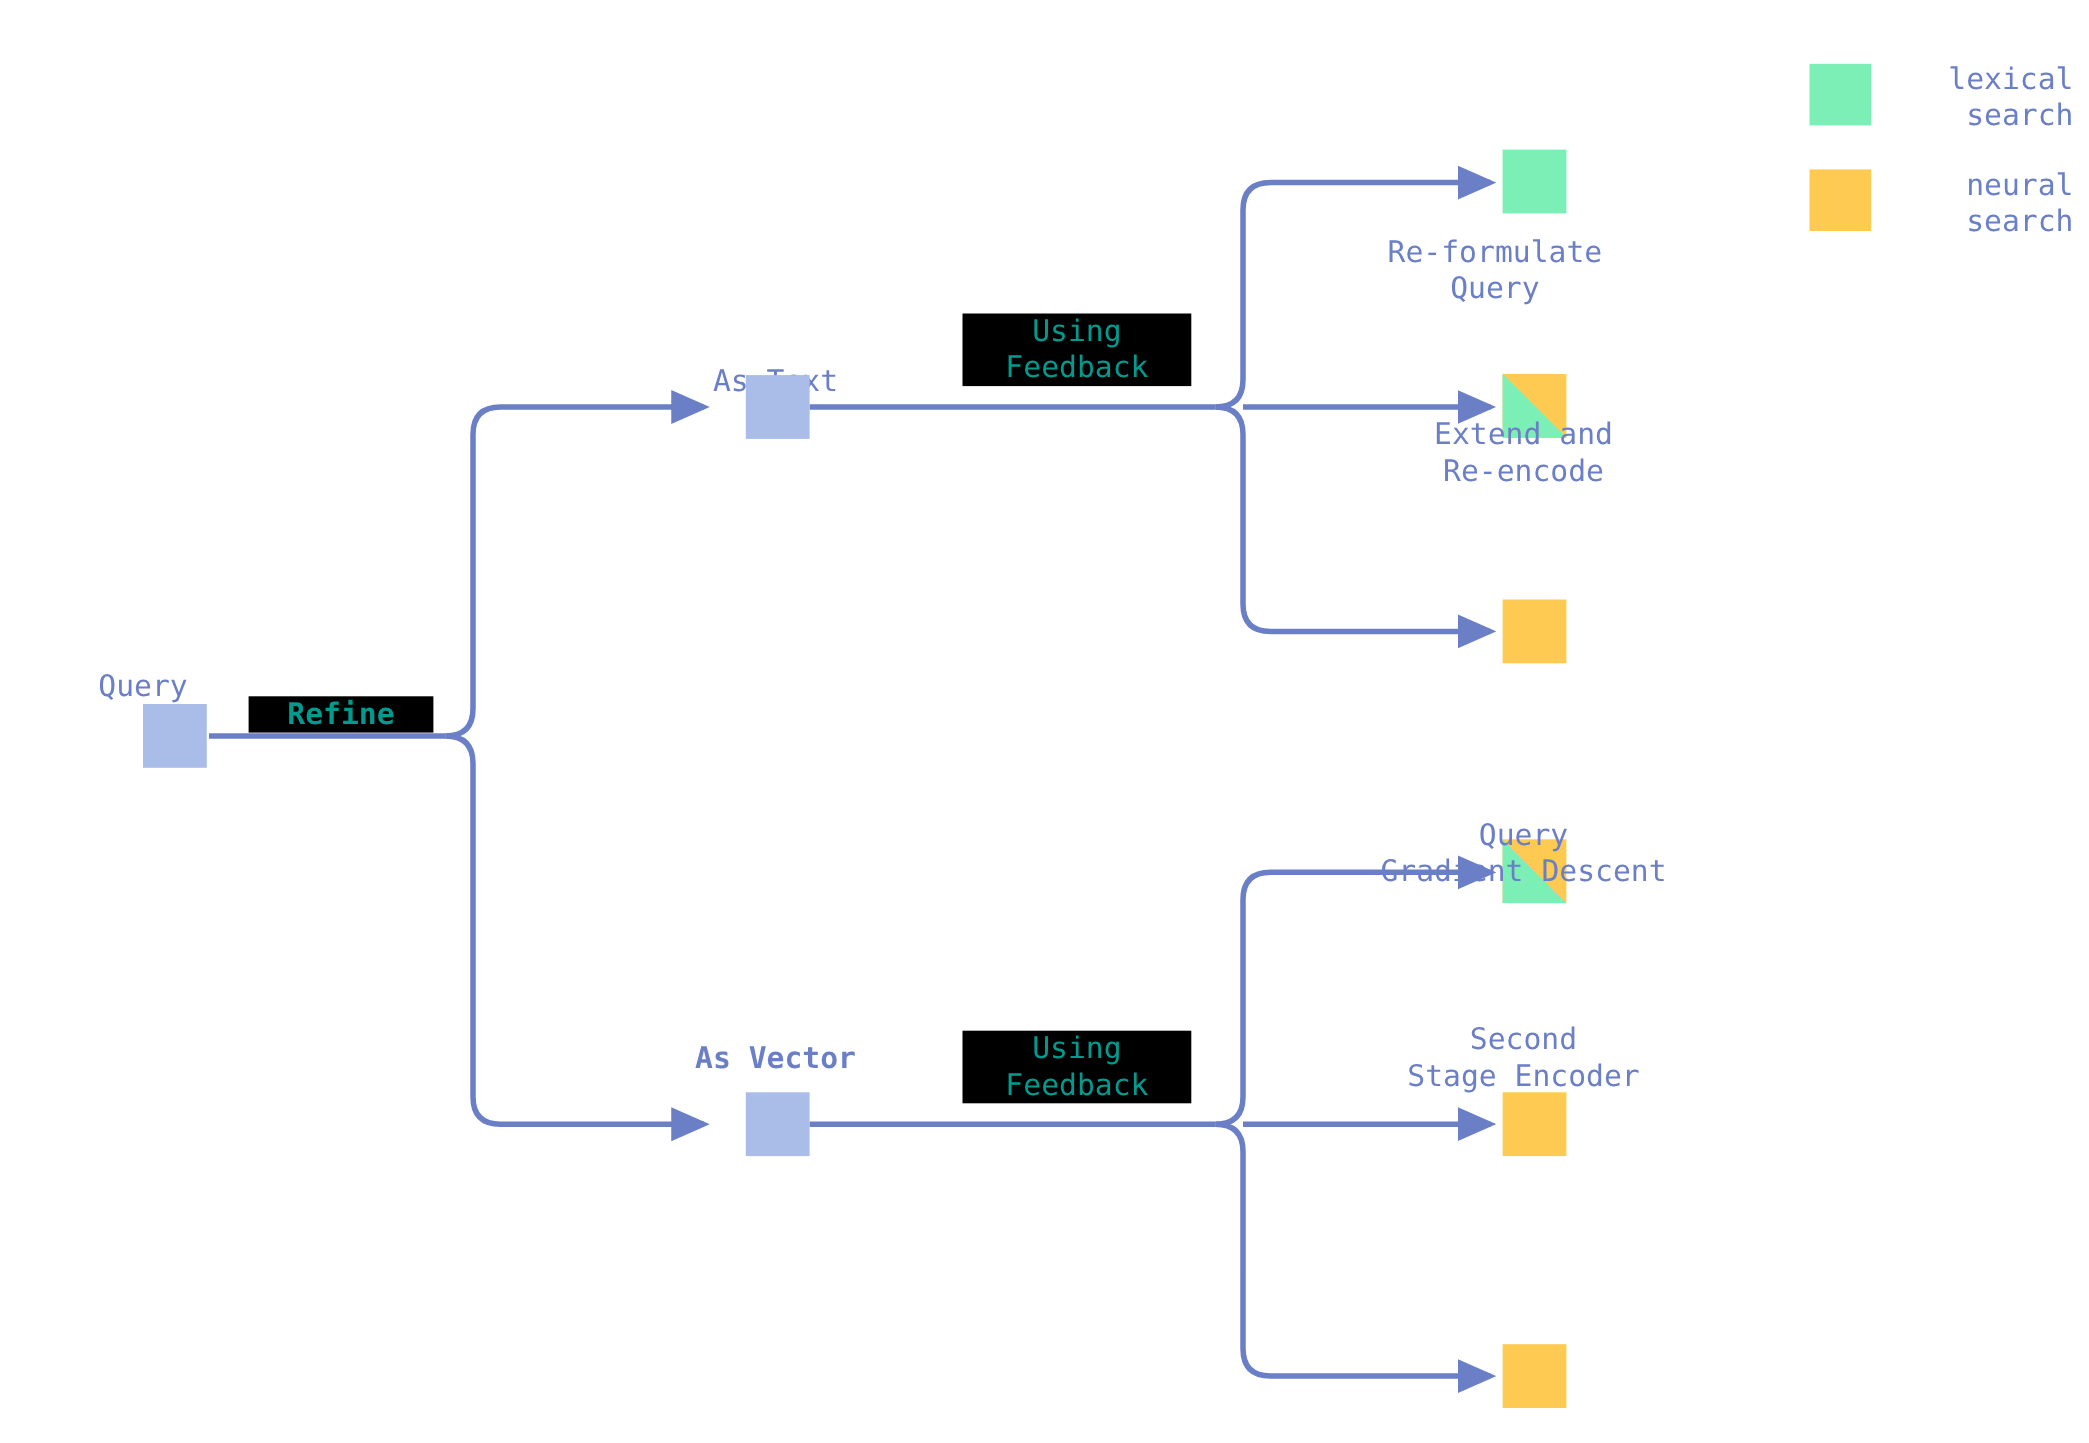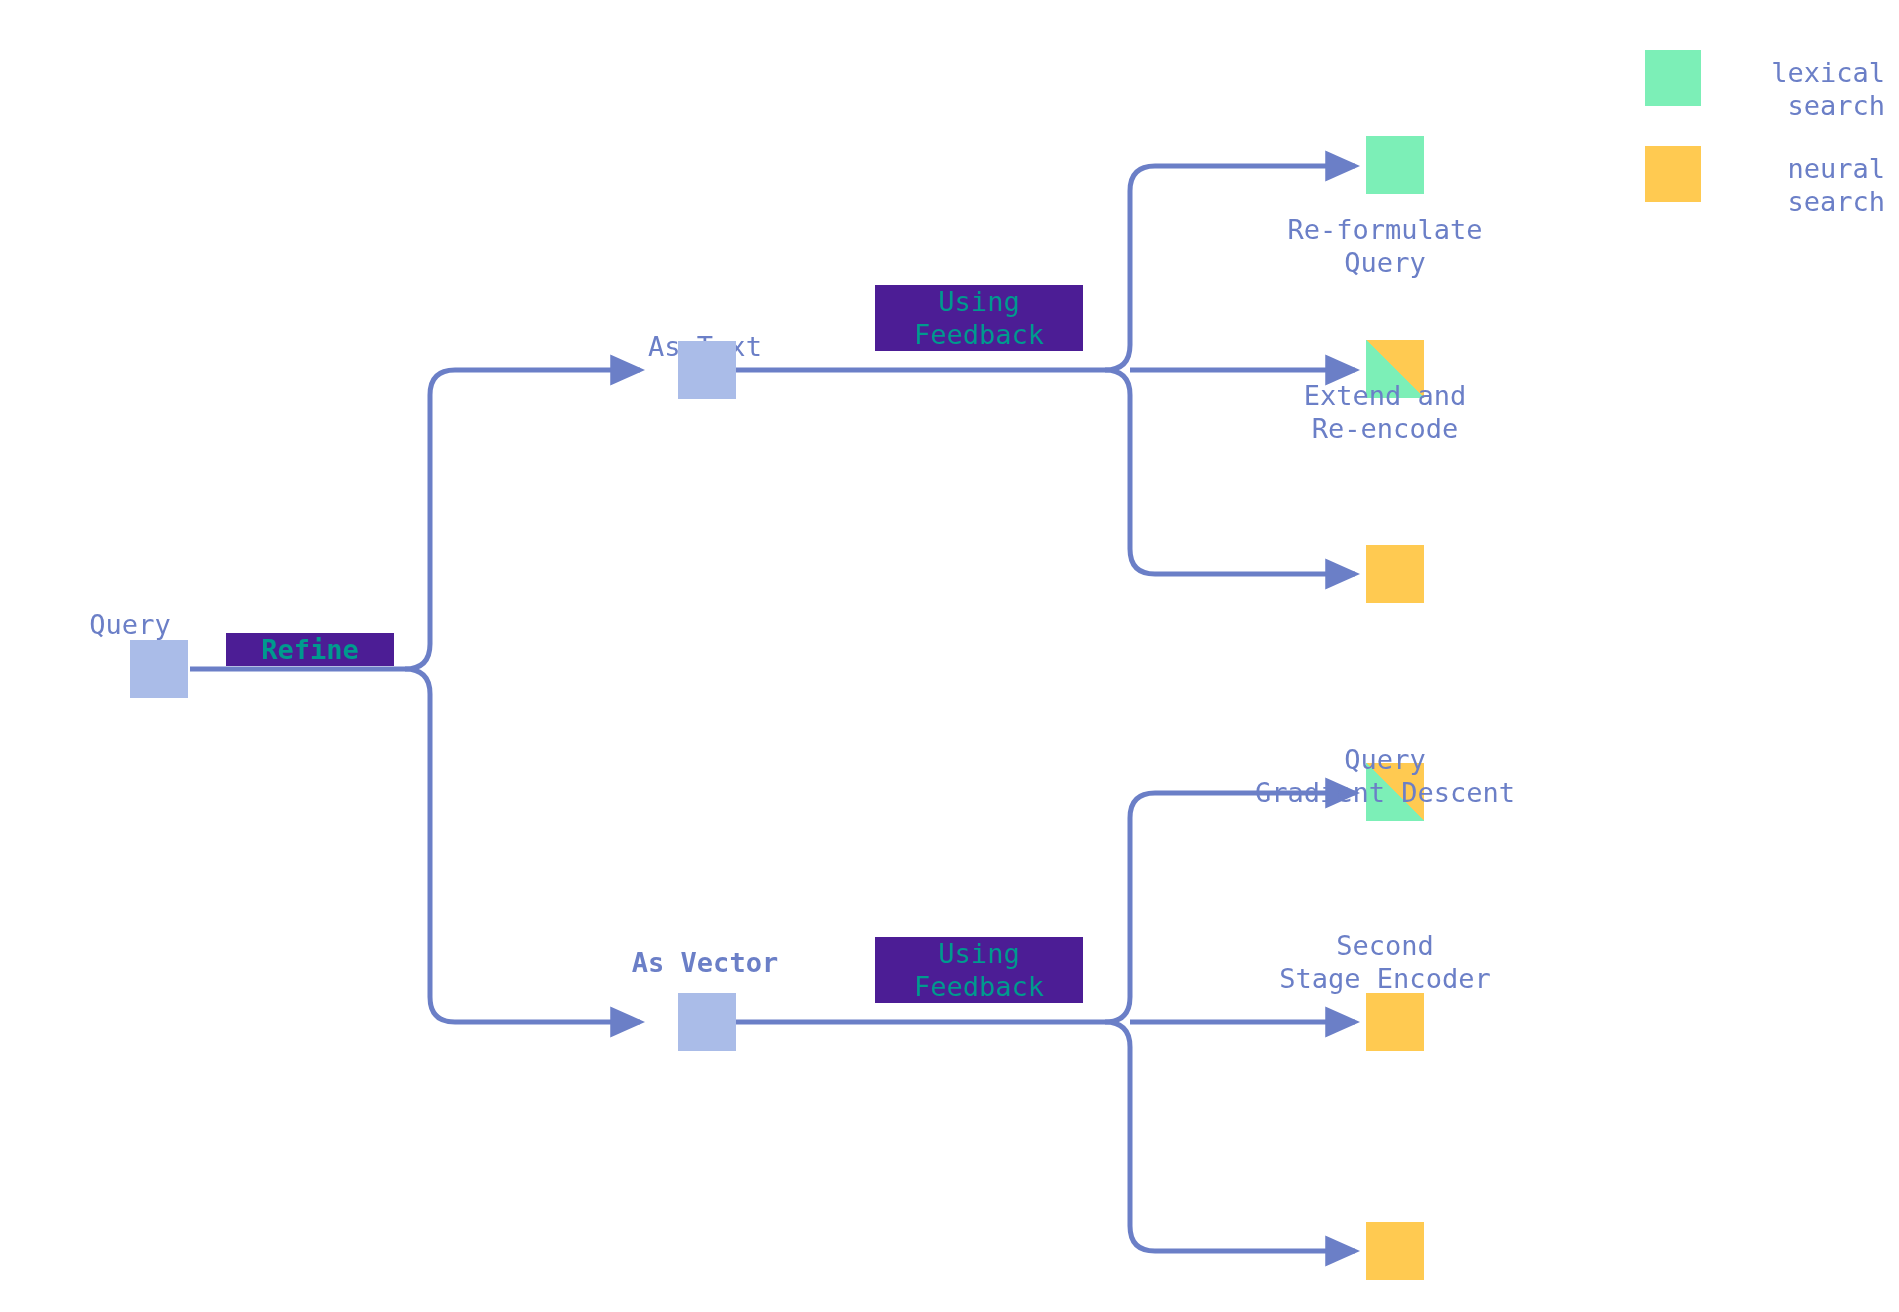--- a/index.html
+++ b/index.html
@@ -49,32 +49,32 @@
     white-space: pre;
     letter-spacing: 0px;
   }
   .elabel {
     position: absolute;
     color: #009a8e;
     font-size: 27px;
     line-height: 33px;
     text-align: center;
     white-space: pre;
-    background: #4c1d95;
+    background: #000000;
     padding: 0 4px;
   }
   .legend {
     position: absolute;
     left: 1645px;
     top: 50px;
     width: 240px;
   }
   .legend-row {
     display: flex;
-    align-items: flex-start;
+    align-items: center;
     margin-bottom: 24px;
     gap: 48px;
   }
   .legend-swatch {
     width: 56px;
     height: 56px;
     flex: 0 0 56px;
   }
   .legend-text {
     color: #6b7fc7;
@@ -137,21 +137,21 @@
 Feedback</div>
 
   <div class="nlabel" style="left:620px; top:294px; width:170px;margin-top:36px;">As Text</div>
   <div class="node node-blue" style="left:678px; top:341px; width:58px; height:58px;"></div>
 
   <div class="nlabel" style="left:620px; top:946px; width:170px;font-weight:bold;">As Vector</div>
   <div class="node node-blue" style="left:678px; top:993px; width:58px; height:58px;"></div>
 
   <div class="node node-green" style="left:1366px; top:136px; width:58px; height:58px;"></div>
 
-  <div class="nlabel" style="left:1250px; top:213px; width:270px;">Re-formulate
+  <div class="nlabel" style="left:1224px; top:213px; width:270px;">Re-formulate
 Query</div>
   <div class="node node-split" style="left:1366px; top:340px; width:58px; height:58px;"></div>
 
   <div class="nlabel" style="left:1250px; top:379px; width:270px;">Extend and
 Re-encode</div>
   <div class="node node-orange" style="left:1366px; top:545px; width:58px; height:58px;"></div>
 
   <div class="node node-split" style="left:1366px; top:763px; width:58px; height:58px;"></div>
 
   <div class="nlabel" style="left:1210px; top:743px; width:350px;">Query

